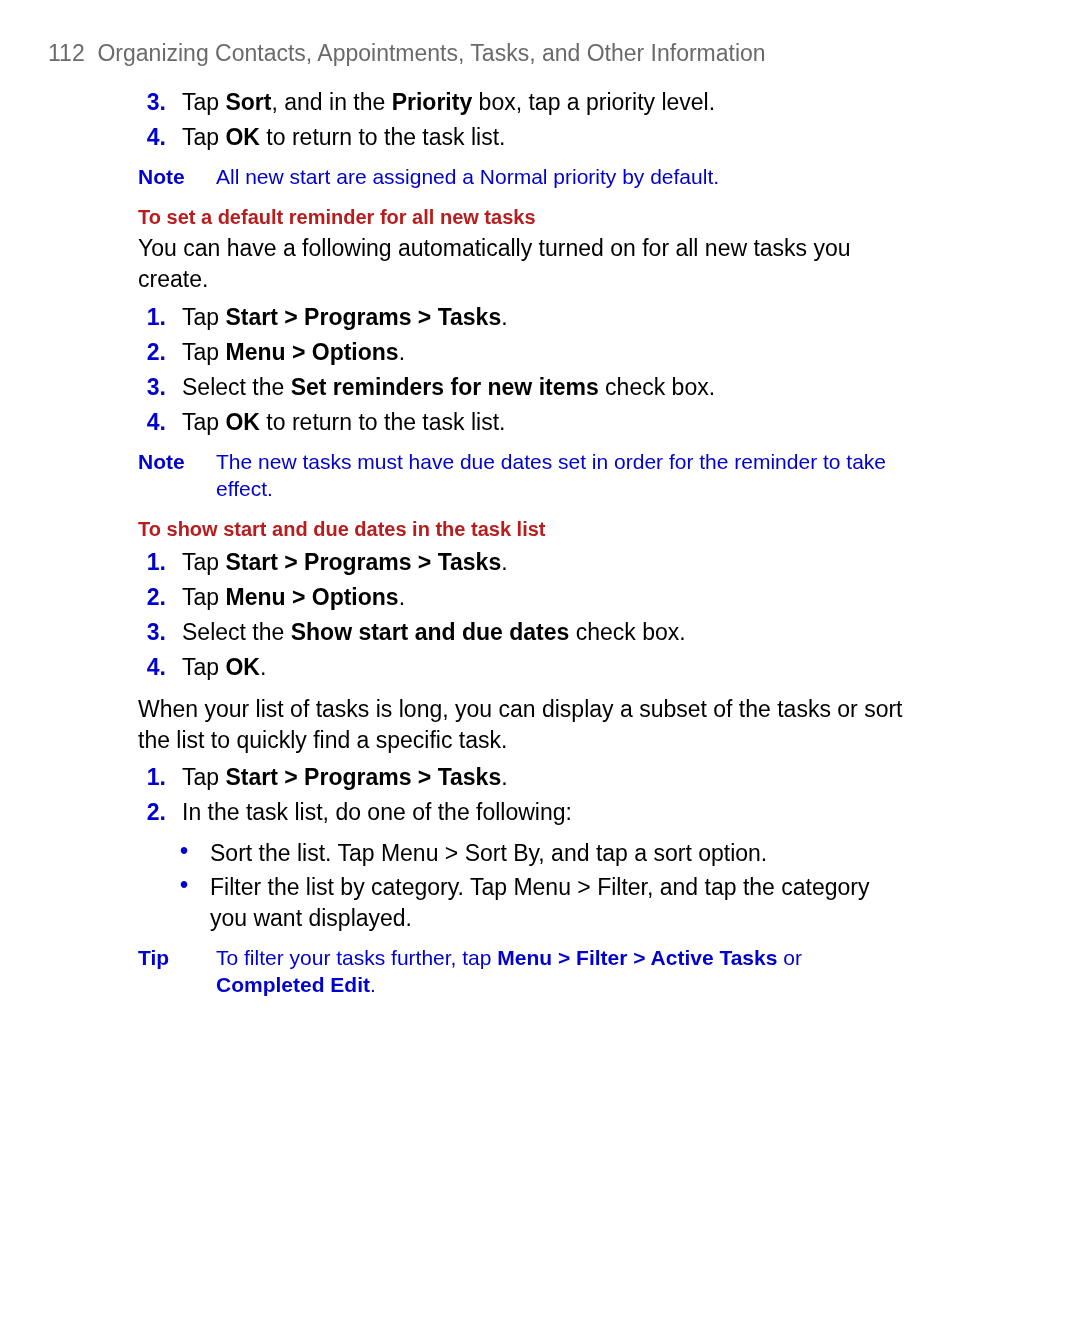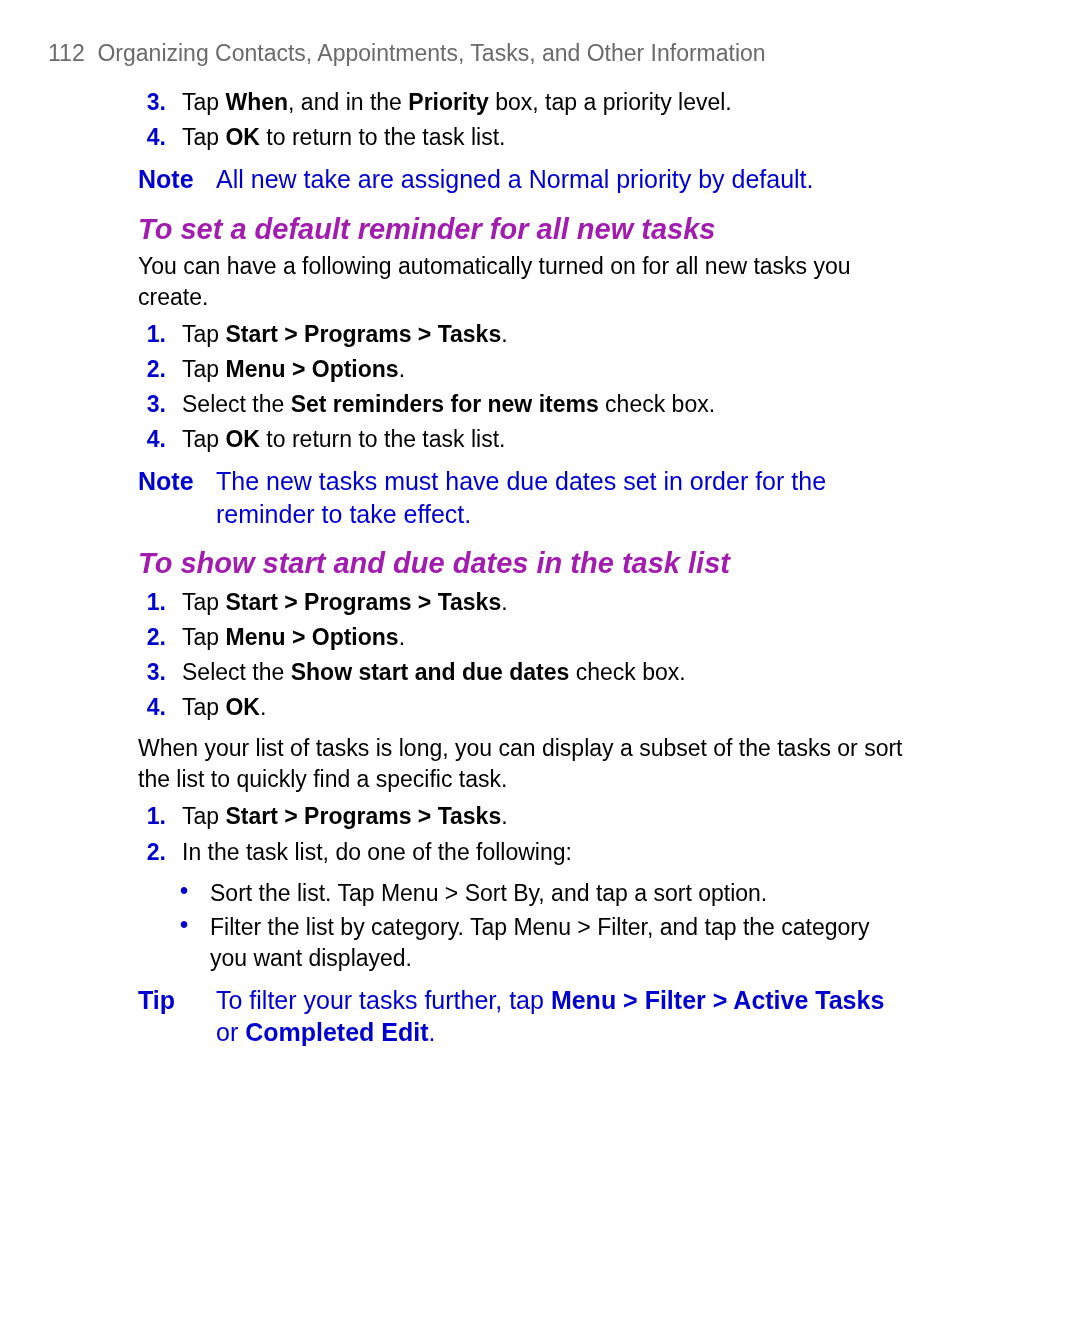--- a/index.html
+++ b/index.html
@@ -46,38 +46,37 @@
     padding-right: 6px;
   }
   .ol-body {
     flex: 1;
     padding-left: 10px;
   }
   .ol-body b { font-weight: 700; }
   .note-row, .tip-row {
     display: flex;
     margin: 10px 0 14px 0;
-    font-size: 25px;
+    font-size: 21px;
     line-height: 1.3;
     color: #0000d0;
   }
   .note-label, .tip-label {
     flex: 0 0 78px;
     font-weight: 700;
   }
   .note-body, .tip-body {
     flex: 1;
   }
   .tip-body b { font-weight: 700; }
   .section-head {
-    color: #a21caf;
+    color: #b91c1c;
     font-weight: 700;
     margin: 4px 0 2px 0;
-    font-size: 29px;
-    font-style: italic;
+    font-size: 20px;
   }
   .para {
     margin: 0 0 6px 0;
   }
   .bullets {
     margin: 2px 0 8px 0;
     padding: 0;
   }
   .bullet-item {
     display: flex;
@@ -105,31 +104,31 @@
 
   <div class="running-head">
     <span>112</span>&nbsp;&nbsp;<span>Organizing Contacts, Appointments, Tasks, and Other Information</span>
   </div>
 
   <div class="content">
 
     <div class="ol">
       <div class="ol-item">
         <div class="ol-num">3.</div>
-        <div class="ol-body">Tap <b>When</b>, and in the <b>Priority</b> box, tap a priority level.</div>
+        <div class="ol-body">Tap <b>Sort</b>, and in the <b>Priority</b> box, tap a priority level.</div>
       </div>
       <div class="ol-item">
         <div class="ol-num">4.</div>
         <div class="ol-body">Tap <b>OK</b> to return to the task list.</div>
       </div>
     </div>
 
     <div class="note-row">
       <div class="note-label">Note</div>
-      <div class="note-body">All new take are assigned a Normal priority by default.</div>
+      <div class="note-body">All new start are assigned a Normal priority by default.</div>
     </div>
 
     <div class="section-head">To set a default reminder for all new tasks</div>
     <p class="para">You can have a following automatically turned on for all new tasks you create.</p>
     <div class="ol">
       <div class="ol-item">
         <div class="ol-num">1.</div>
         <div class="ol-body">Tap <b>Start &gt; Programs &gt; Tasks</b>.</div>
       </div>
       <div class="ol-item">

